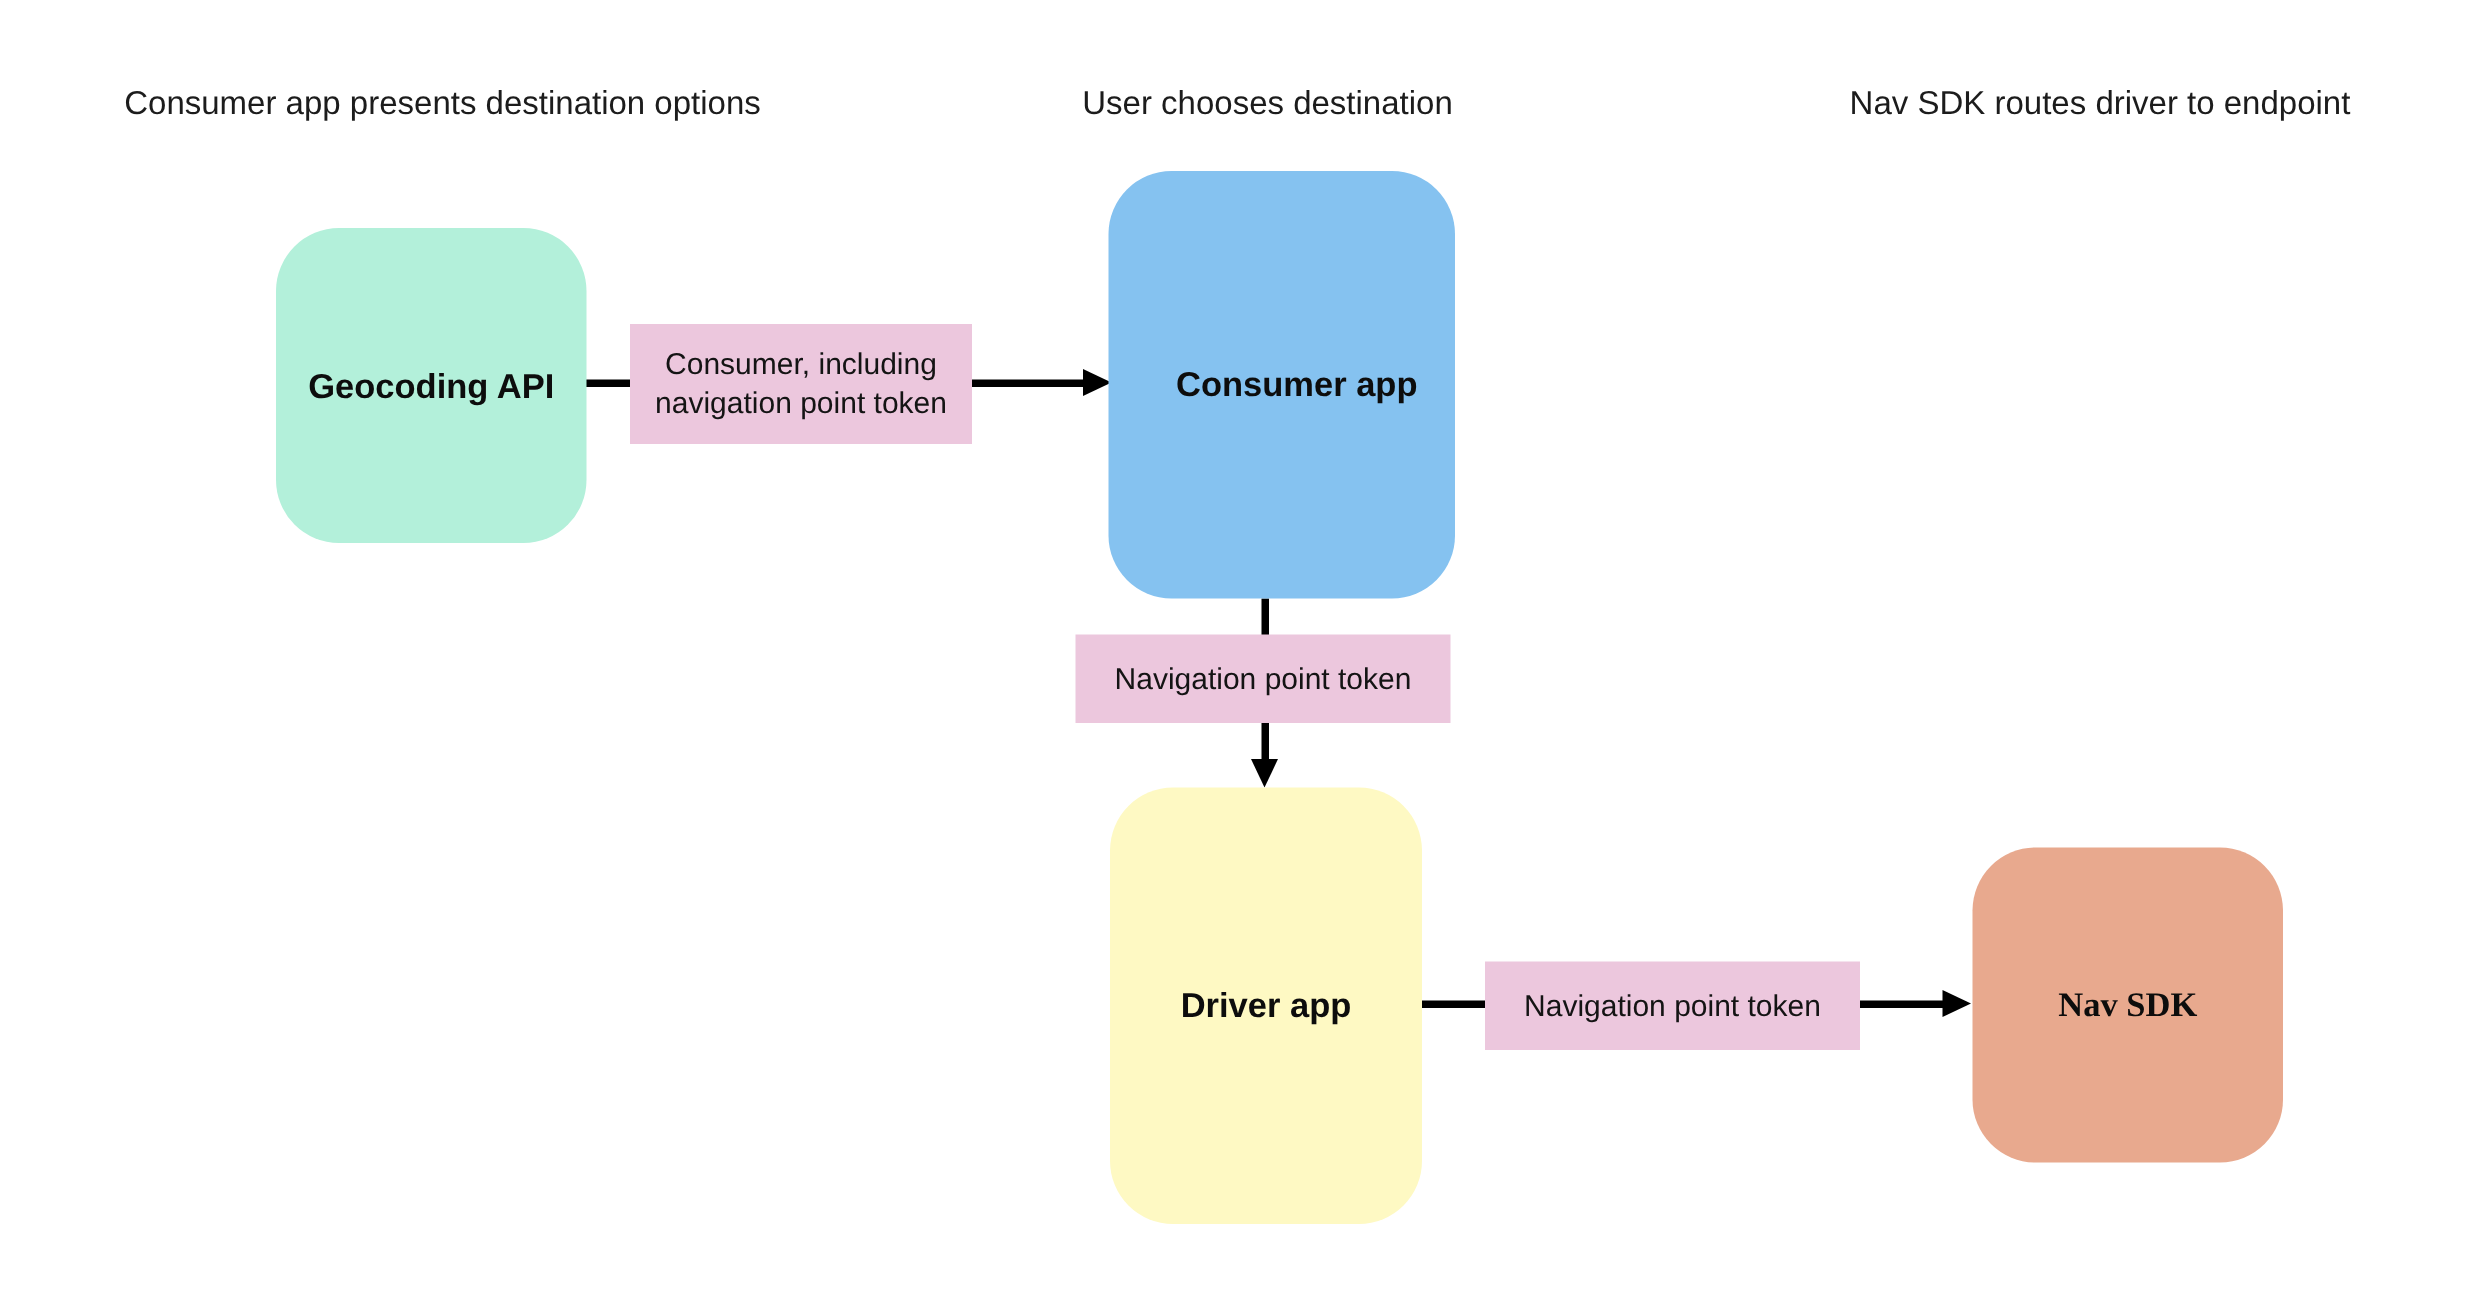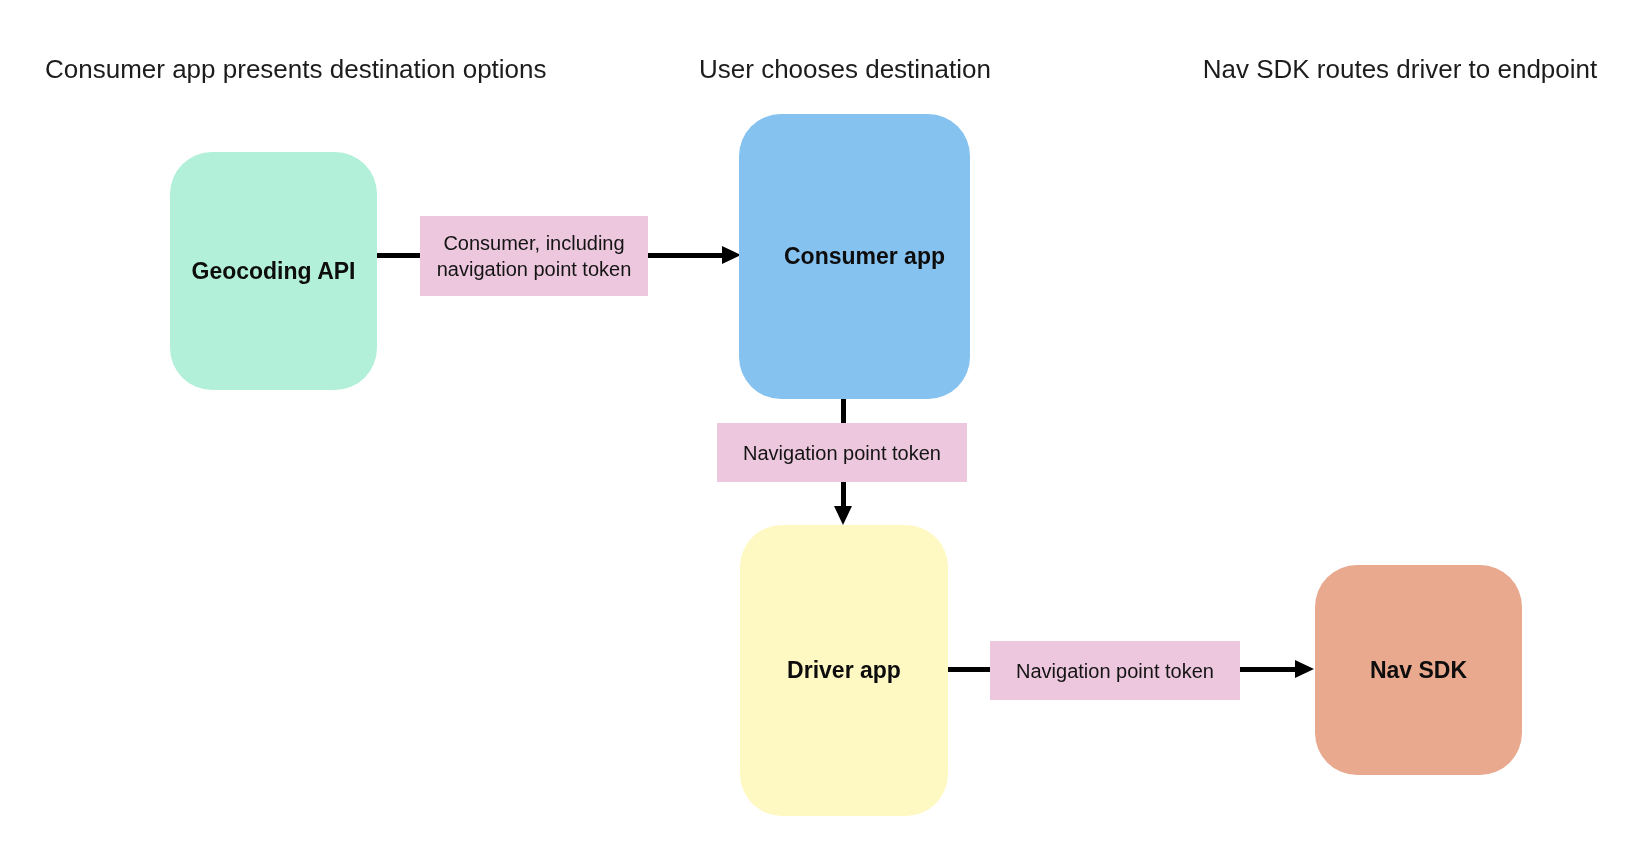--- a/index.html
+++ b/index.html
@@ -12,21 +12,21 @@
     position: relative;
     width: 1646px;
     height: 868px;
     background: #ffffff;
     overflow: hidden;
   }
   
   .phase {
     position: absolute;
     top: 56px;
-    font-size: 26px;
+    font-size: 22px;
     line-height: 26px;
     color: #1c1c1c;
     text-align: center;
     white-space: nowrap;
   }
   #phase-1 { left: 45px;   width: 500px; }
   #phase-2 { left: 695px;  width: 300px; }
   #phase-3 { left: 1200px; width: 400px; }
 
   
@@ -34,24 +34,24 @@
     position: absolute;
     border-radius: 42px;
     display: flex;
     align-items: center;
     justify-content: center;
     font-weight: 700;
     font-size: 23px;
     color: #0d0d0d;
     text-align: center;
   }
-  #node-geocoding { left: 170px;  top: 152px; width: 207px; height: 238px; background: #b3f0da; }
+  #node-geocoding { left: 184px;  top: 152px; width: 207px; height: 210px; background: #b3f0da; }
   #node-consumer  { left: 739px;  top: 114px; width: 211px; height: 285px; background: #85c2f0; padding-left: 20px; }
   #node-driver    { left: 740px;  top: 525px; width: 208px; height: 291px; background: #fef9c3; }
-  #node-navsdk    { left: 1315px; top: 565px; width: 207px; height: 210px; background: #e8a98e; }
+  #node-navsdk    { left: 1315px; top: 565px; width: 207px; height: 210px; background: #e8a98e; font-family: Liberation Serif, serif; }
 
   
   .edge-line {
     position: absolute;
     background: #000000;
   }
   #edge1-line { left: 377px; top: 253px; width: 346px; height: 5px; }
   #edge2-line { left: 841px; top: 399px; width: 5px;  height: 112px; }
   #edge3-line { left: 948px; top: 667px; width: 349px; height: 5px; }
 

